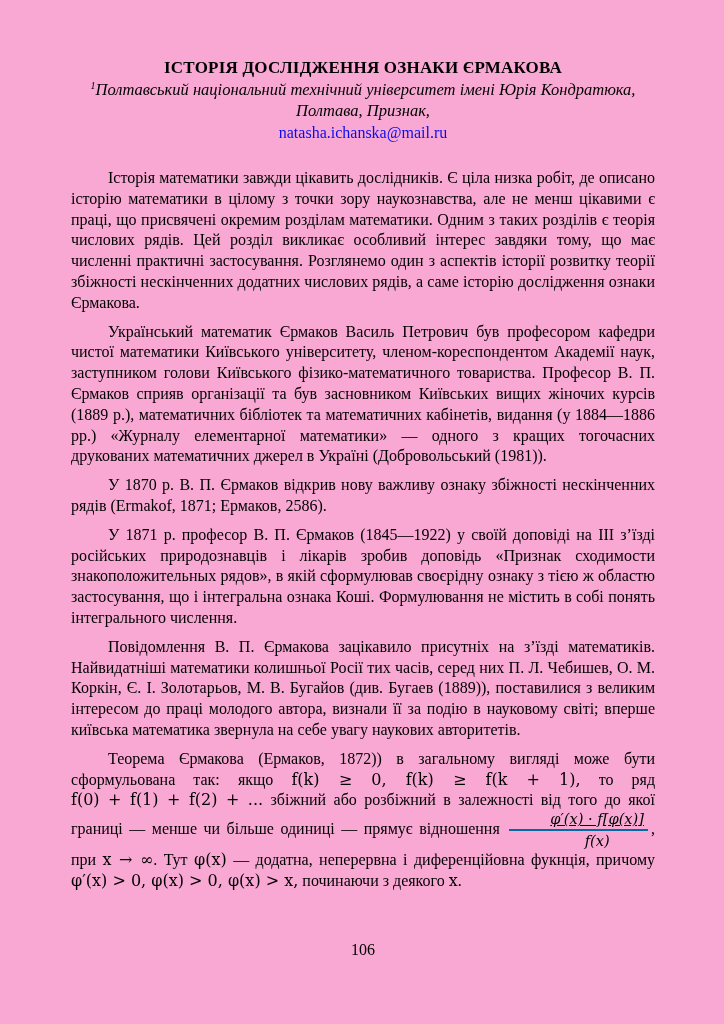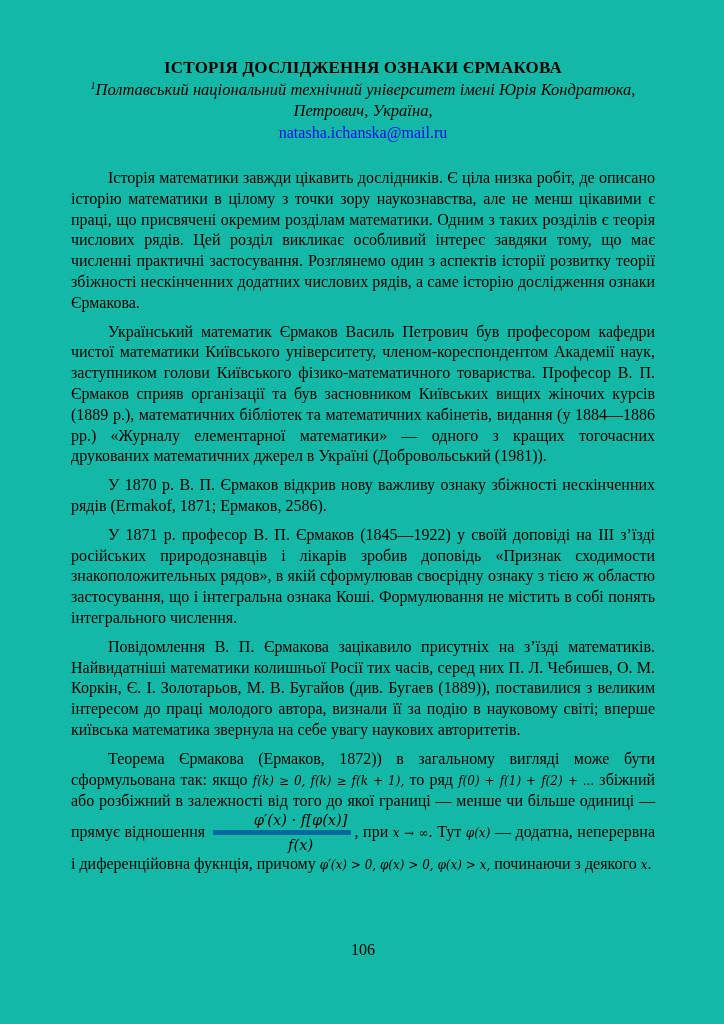--- a/index.html
+++ b/index.html
@@ -1,20 +1,20 @@
 <!DOCTYPE html>
 <html><head>
 <meta charset="utf-8">
 <style>
   html, body { margin: 0; padding: 0; background: #888; }
   .page {
     width: 724px;
     height: 1024px;
     margin: 0 auto;
-    background: #14b8a6;
+    background: #f9a8d4;
     position: relative;
     box-sizing: border-box;
     padding: 57px 61px 0 63px;
     font-family: "Liberation Serif", "DejaVu Serif", serif;
     color: #000000;
     overflow: hidden;
   }
   header.doc-header {
     text-align: center;
     line-height: 21.5px;
@@ -48,38 +48,38 @@
     font-size: 16px;
     line-height: 20.8px;
     text-align: justify;
   }
   .para {
     margin: 8px;
     text-indent: 37px;
   }
   .math {
     font-family: "DejaVu Serif", serif;
-    font-style: italic;
-    font-size: 12px;
+    font-size: 16px;
     white-space: nowrap;
   }
   .frac {
     display: inline-block;
     vertical-align: middle;
     text-align: center;
     margin: 0 3px;
     line-height: 1.12;
     font-family: "DejaVu Serif", serif;
     font-style: italic;
     font-size: 14.6px;
   }
   .frac .num {
     display: block;
-    border-bottom: 5px solid #0369a1;
+    border-bottom: 2px solid #0369a1;
     padding: 0 4px 2px;
+    text-decoration: underline;
   }
   .frac .den {
     display: block;
     padding-top: 2px;
   }
   footer.page-number {
     position: absolute;
     left: 63px;
     width: 600px;
     top: 941px;
@@ -87,21 +87,21 @@
     font-size: 16px;
   }
 </style>
 </head>
 <body>
 
 <div class="page">
   <header class="doc-header">
     <h1 class="title">ІСТОРІЯ ДОСЛІДЖЕННЯ ОЗНАКИ ЄРМАКОВА</h1>
     <div class="affil"><sup class="affil-sup">1</sup><span>Полтавський національний технічний університет імені Юрія Кондратюка,</span></div>
-    <div class="affil">Петрович, Україна,</div>
+    <div class="affil">Полтава, Признак,</div>
     <div><a class="email" style="color: rgb(11, 11, 234);">natasha.ichanska@mail.ru</a></div>
   </header>
 
   <main class="body-text">
       <p class="para">Історія математики завжди цікавить дослідників. Є ціла низка робіт, де описано історію математики в цілому з точки зору наукознавства, але не менш цікавими є праці, що присвячені окремим розділам математики. Одним з таких розділів є теорія числових рядів. Цей розділ викликає особливий інтерес завдяки тому, що має численні практичні застосування. Розглянемо один з аспектів історії розвитку теорії збіжності нескінченних додатних числових рядів, а саме історію дослідження ознаки Єрмакова.</p>
       <p class="para">Український математик Єрмаков Василь Петрович був професором кафедри чистої математики Київського університету, членом-кореспондентом Академії наук, заступником голови Київського фізико-математичного товариства. Професор В. П. Єрмаков сприяв організації та був засновником Київських вищих жіночих курсів (1889 р.), математичних бібліотек та математичних кабінетів, видання (у 1884—1886 рр.) «Журналу елементарної математики» — одного з кращих тогочасних друкованих математичних джерел в Україні (Добровольський (1981)).</p>
       <p class="para">У 1870 р. В. П. Єрмаков відкрив нову важливу ознаку збіжності нескінченних рядів (Ermakof, 1871; Ермаков, 2586).</p>
       <p class="para">У 1871 р. професор В. П. Єрмаков (1845—1922) у своїй доповіді на ІІІ з’їзді російських природознавців і лікарів зробив доповідь «Признак сходимости знакоположительных рядов», в якій сформулював своєрідну ознаку з тією ж областю застосування, що і інтегральна ознака Коші. Формулювання не містить в собі понять інтегрального числення.</p>
       <p class="para">Повідомлення В. П. Єрмакова зацікавило присутніх на з’їзді математиків. Найвидатніші математики колишньої Росії тих часів, серед них П. Л. Чебишев, О. М. Коркін, Є. І. Золотарьов, М. В. Бугайов (див. Бугаев (1889)), поставилися з великим інтересом до праці молодого автора, визнали її за подію в науковому світі; вперше київська математика звернула на себе увагу наукових авторитетів.</p>
       <p class="para">Теорема Єрмакова (Ермаков, 1872)) в загальному вигляді може бути сформульована так: якщо <span class="math">f(k) ≥ 0,  f(k) ≥ f(k + 1),</span> то ряд <span class="math">f(0) + f(1) + f(2) + ...</span> збіжний або розбіжний в залежності від того до якої границі — менше чи більше одиниці — прямує відношення <span class="frac"><span class="num">φ′(x) · f[φ(x)]</span><span class="den">f(x)</span></span>, при <span class="math">x → ∞</span>. Тут <span class="math">φ(x)</span> — додатна, неперервна і диференційовна фукнція, причому <span class="math">φ′(x) &gt; 0,  φ(x) &gt; 0,  φ(x) &gt; x,</span> починаючи з деякого <span class="math">x</span>.</p>

